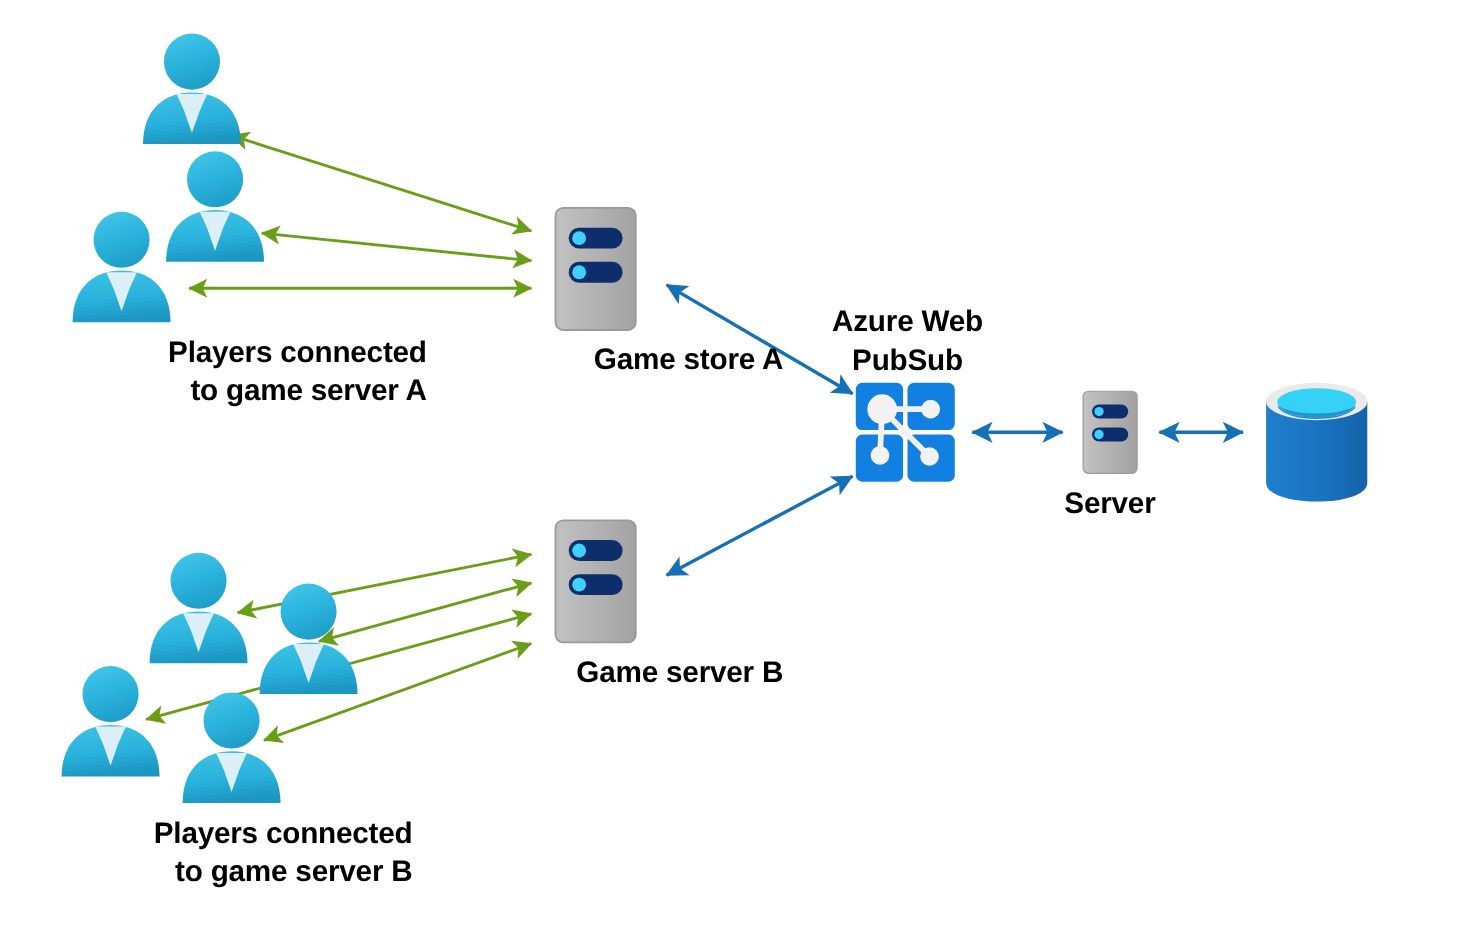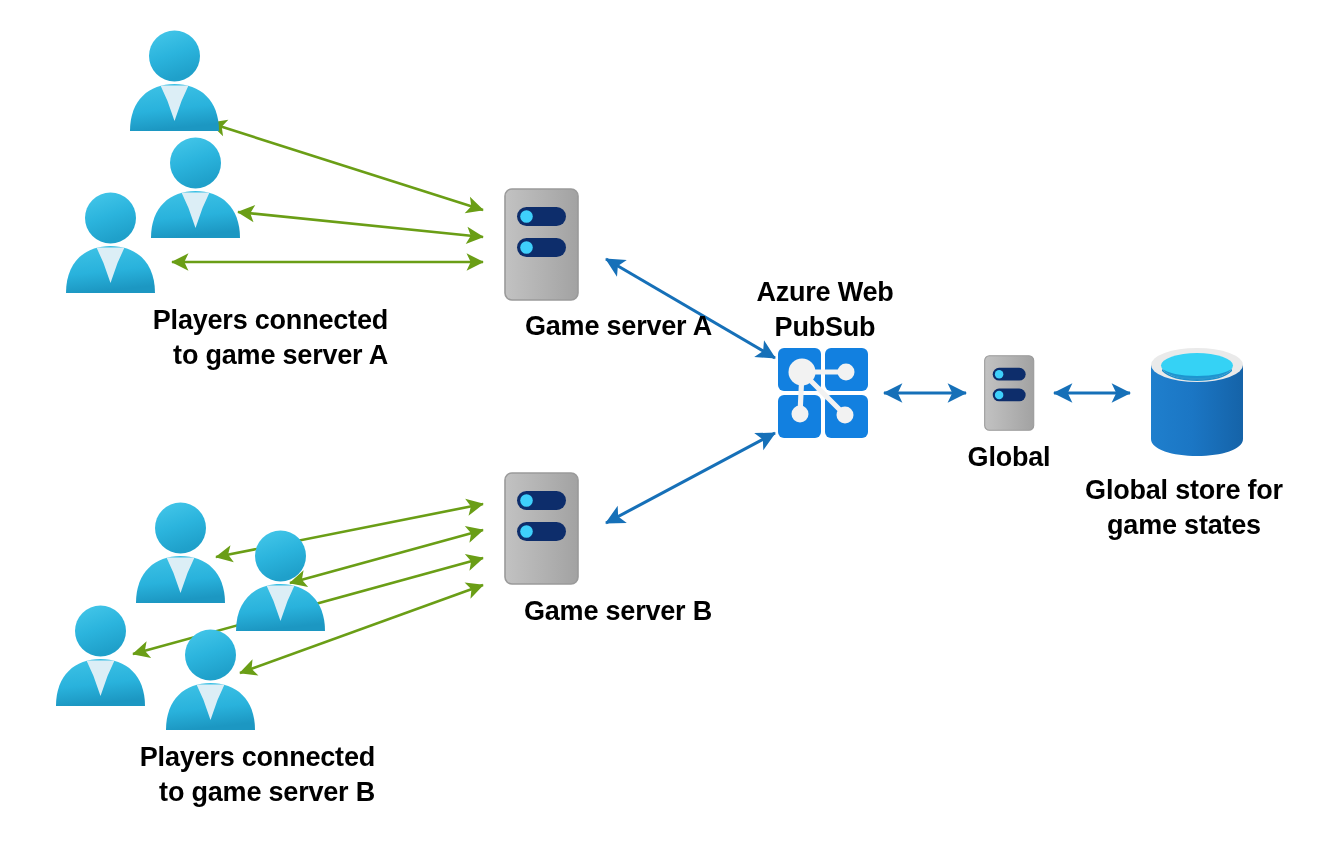--- a/index.html
+++ b/index.html
@@ -166,25 +166,23 @@
 
     <use href="#databaseGlyph" x="1147" y="347"></use>
   </svg>
 
   <div class="node-label label-left" style="left:58px; top:303px; width:330px;">Players connected
 to game server A</div>
 
   <div class="node-label label-left" style="left:45px; top:740px; width:330px;">Players connected
 to game server B</div>
 
-  <div class="node-label label-left" style="left:452px; top:309px; width:260px;">Game server A</div>
+  <div class="node-label label-left" style="left:452px; top:309px; width:260px;">Game store A</div>
 
   <div class="node-label label-left" style="left:452px; top:594px; width:260px;">Game server B</div>
 
   <div class="node-label label-center" style="left:728px; top:275px; width:194px;">Azure Web
 PubSub</div>
 
-  <div class="node-label label-center" style="left:944px; top:440px; width:130px;">Global</div>
+  <div class="node-label label-center" style="left:944px; top:440px; width:130px;">Server</div>
 
-  <div class="node-label label-center" style="left:1060px; top:473px; width:248px;">Global store for
-game states</div>
 
 </div>
 
 </body></html>

